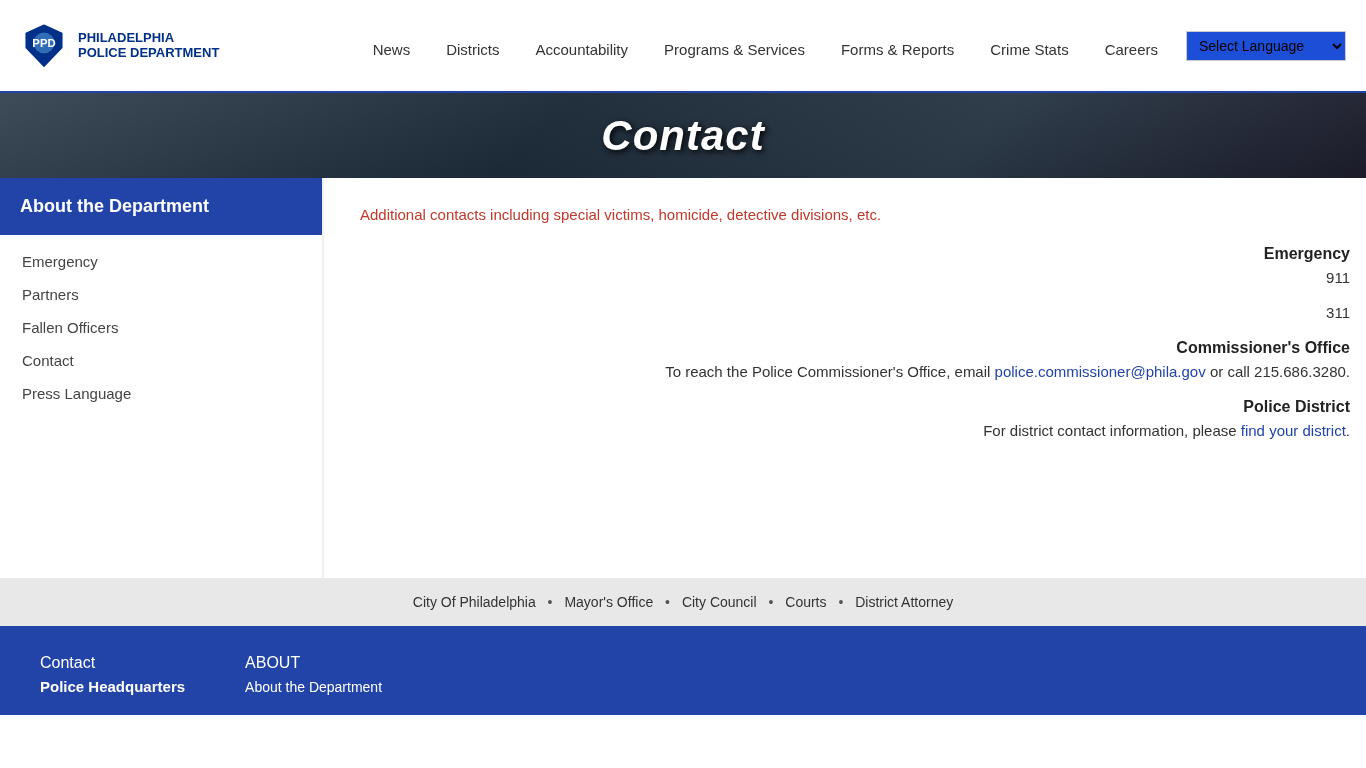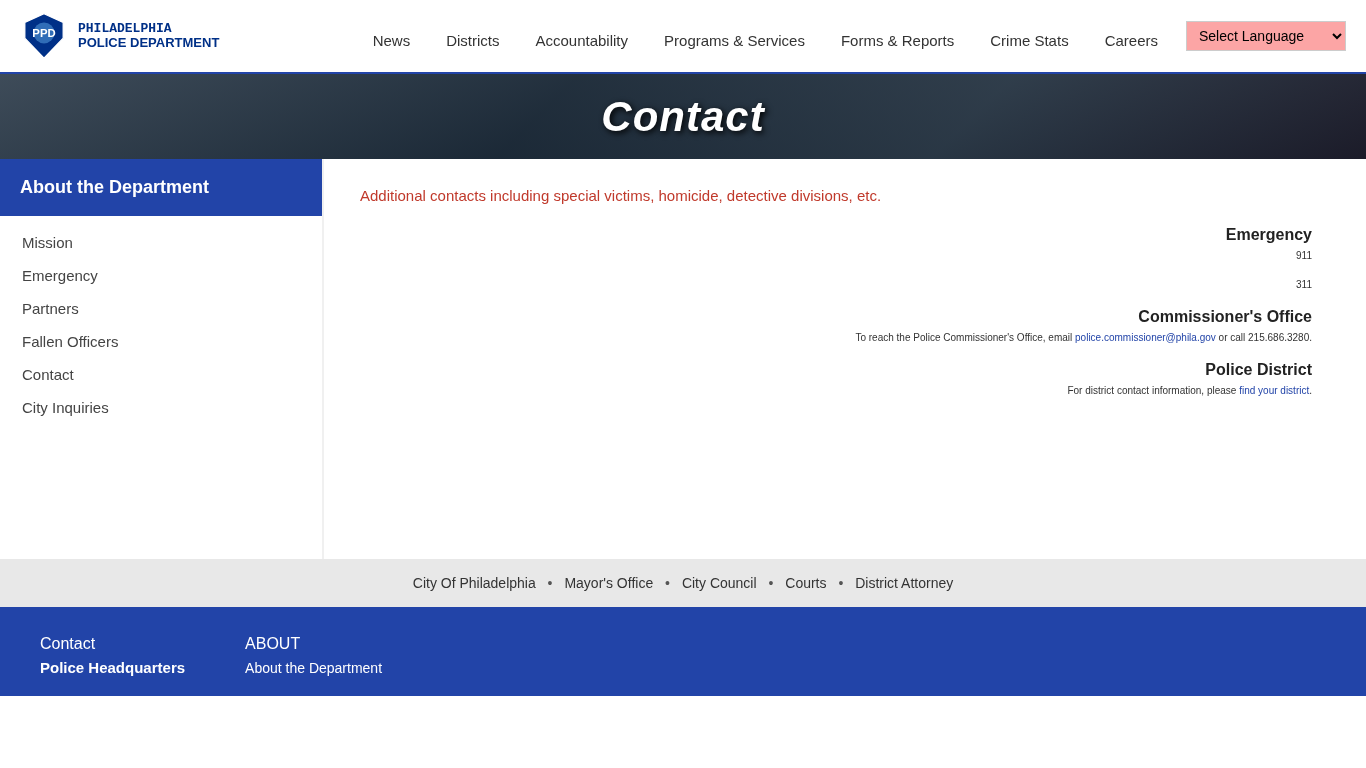--- a/index.html
+++ b/index.html
@@ -3,21 +3,21 @@
   <meta charset="utf-8">
   <style>
     * { margin: 0; padding: 0; box-sizing: border-box; }
     body { font-family: Arial, sans-serif; font-size: 15px; color: #333; background: #fff; }
 
     
     #header {
       display: flex;
       align-items: center;
       padding: 0 20px;
-      height: 74px;
+      height: 93px;
       background: #fff;
       border-bottom: 2px solid #2244a8;
       gap: 28px;
     }
     #logo-area {
       display: flex;
       align-items: center;
       gap: 10px;
       text-decoration: none;
       min-width: 200px;
@@ -28,21 +28,20 @@
     }
     #logo-text {
       display: flex;
       flex-direction: column;
       line-height: 1.1;
     }
     #logo-city {
       font-size: 13px;
       font-weight: bold;
       color: #003087;
-      font-family: Liberation Mono, monospace;
     }
     #logo-dept {
       font-size: 13px;
       font-weight: bold;
       color: #003087;
     }
     nav {
       display: flex;
       align-items: center;
       gap: 0;
@@ -55,21 +54,21 @@
       font-size: 15px;
       padding: 0 18px;
       font-weight: 500;
       margin-top: 8px;
     }
     #lang-select {
       margin-left: 10px;
       padding: 5px 8px;
       font-size: 14px;
       border: 1px solid #ccc;
-      background: #fca5a5;
+      background: #1d4ed8;
       min-width: 160px;
       cursor: pointer;
     }
 
     
     #hero {
       width: 100%;
       height: 85px;
       background: linear-gradient(to bottom, #555 0%, #222 100%);
       position: relative;
@@ -125,21 +124,21 @@
       padding: 8px 22px;
       text-decoration: none;
       color: #444;
       font-size: 15px;
     }
 
     
     #content {
       flex: 1;
       background: #fff;
-      padding: 28px 54px 36px 36px;
+      padding: 28px 16px 36px 36px;
       margin-left: 2px;
     }
     #additional-link {
       color: #c0392b;
       font-size: 15px;
       text-decoration: none;
       display: block;
       margin-bottom: 22px;
     }
 
@@ -147,21 +146,21 @@
       margin-bottom: 18px;
       text-align: right;
     }
     .contact-label {
       font-weight: bold;
       font-size: 16px;
       margin-bottom: 6px;
       color: #222;
     }
     .contact-value {
-      font-size: 10px;
+      font-size: 15px;
       color: #333;
       margin-bottom: 4px;
     }
     .contact-link {
       color: #2244a8;
       text-decoration: none;
     }
 
     
     #footer-links-bar {
@@ -239,36 +238,33 @@
   <div id="hero-bg"></div>
   <h1 id="hero-title">Contact</h1>
 </div>
 
 <div id="main-layout">
 
   <aside id="sidebar">
     <div id="sidebar-heading">About the Department</div>
     <ul id="sidebar-nav">
       <li>
-        <a href="#">Mission</a>
-      </li>
-      <li>
         <a href="#">Emergency</a>
       </li>
       <li>
         <a href="#">Partners</a>
       </li>
       <li>
         <a href="#">Fallen Officers</a>
       </li>
       <li>
         <a href="#">Contact</a>
       </li>
       <li>
-        <a href="#">City Inquiries</a>
+        <a href="#">Press Language</a>
       </li>
     </ul>
   </aside>
 
   <main id="content">
     <a id="additional-link" href="#">Additional contacts including special victims, homicide, detective divisions, etc.</a>
 
     <div class="contact-section">
       <div class="contact-label">Emergency</div>
       <div class="contact-value">911</div>

